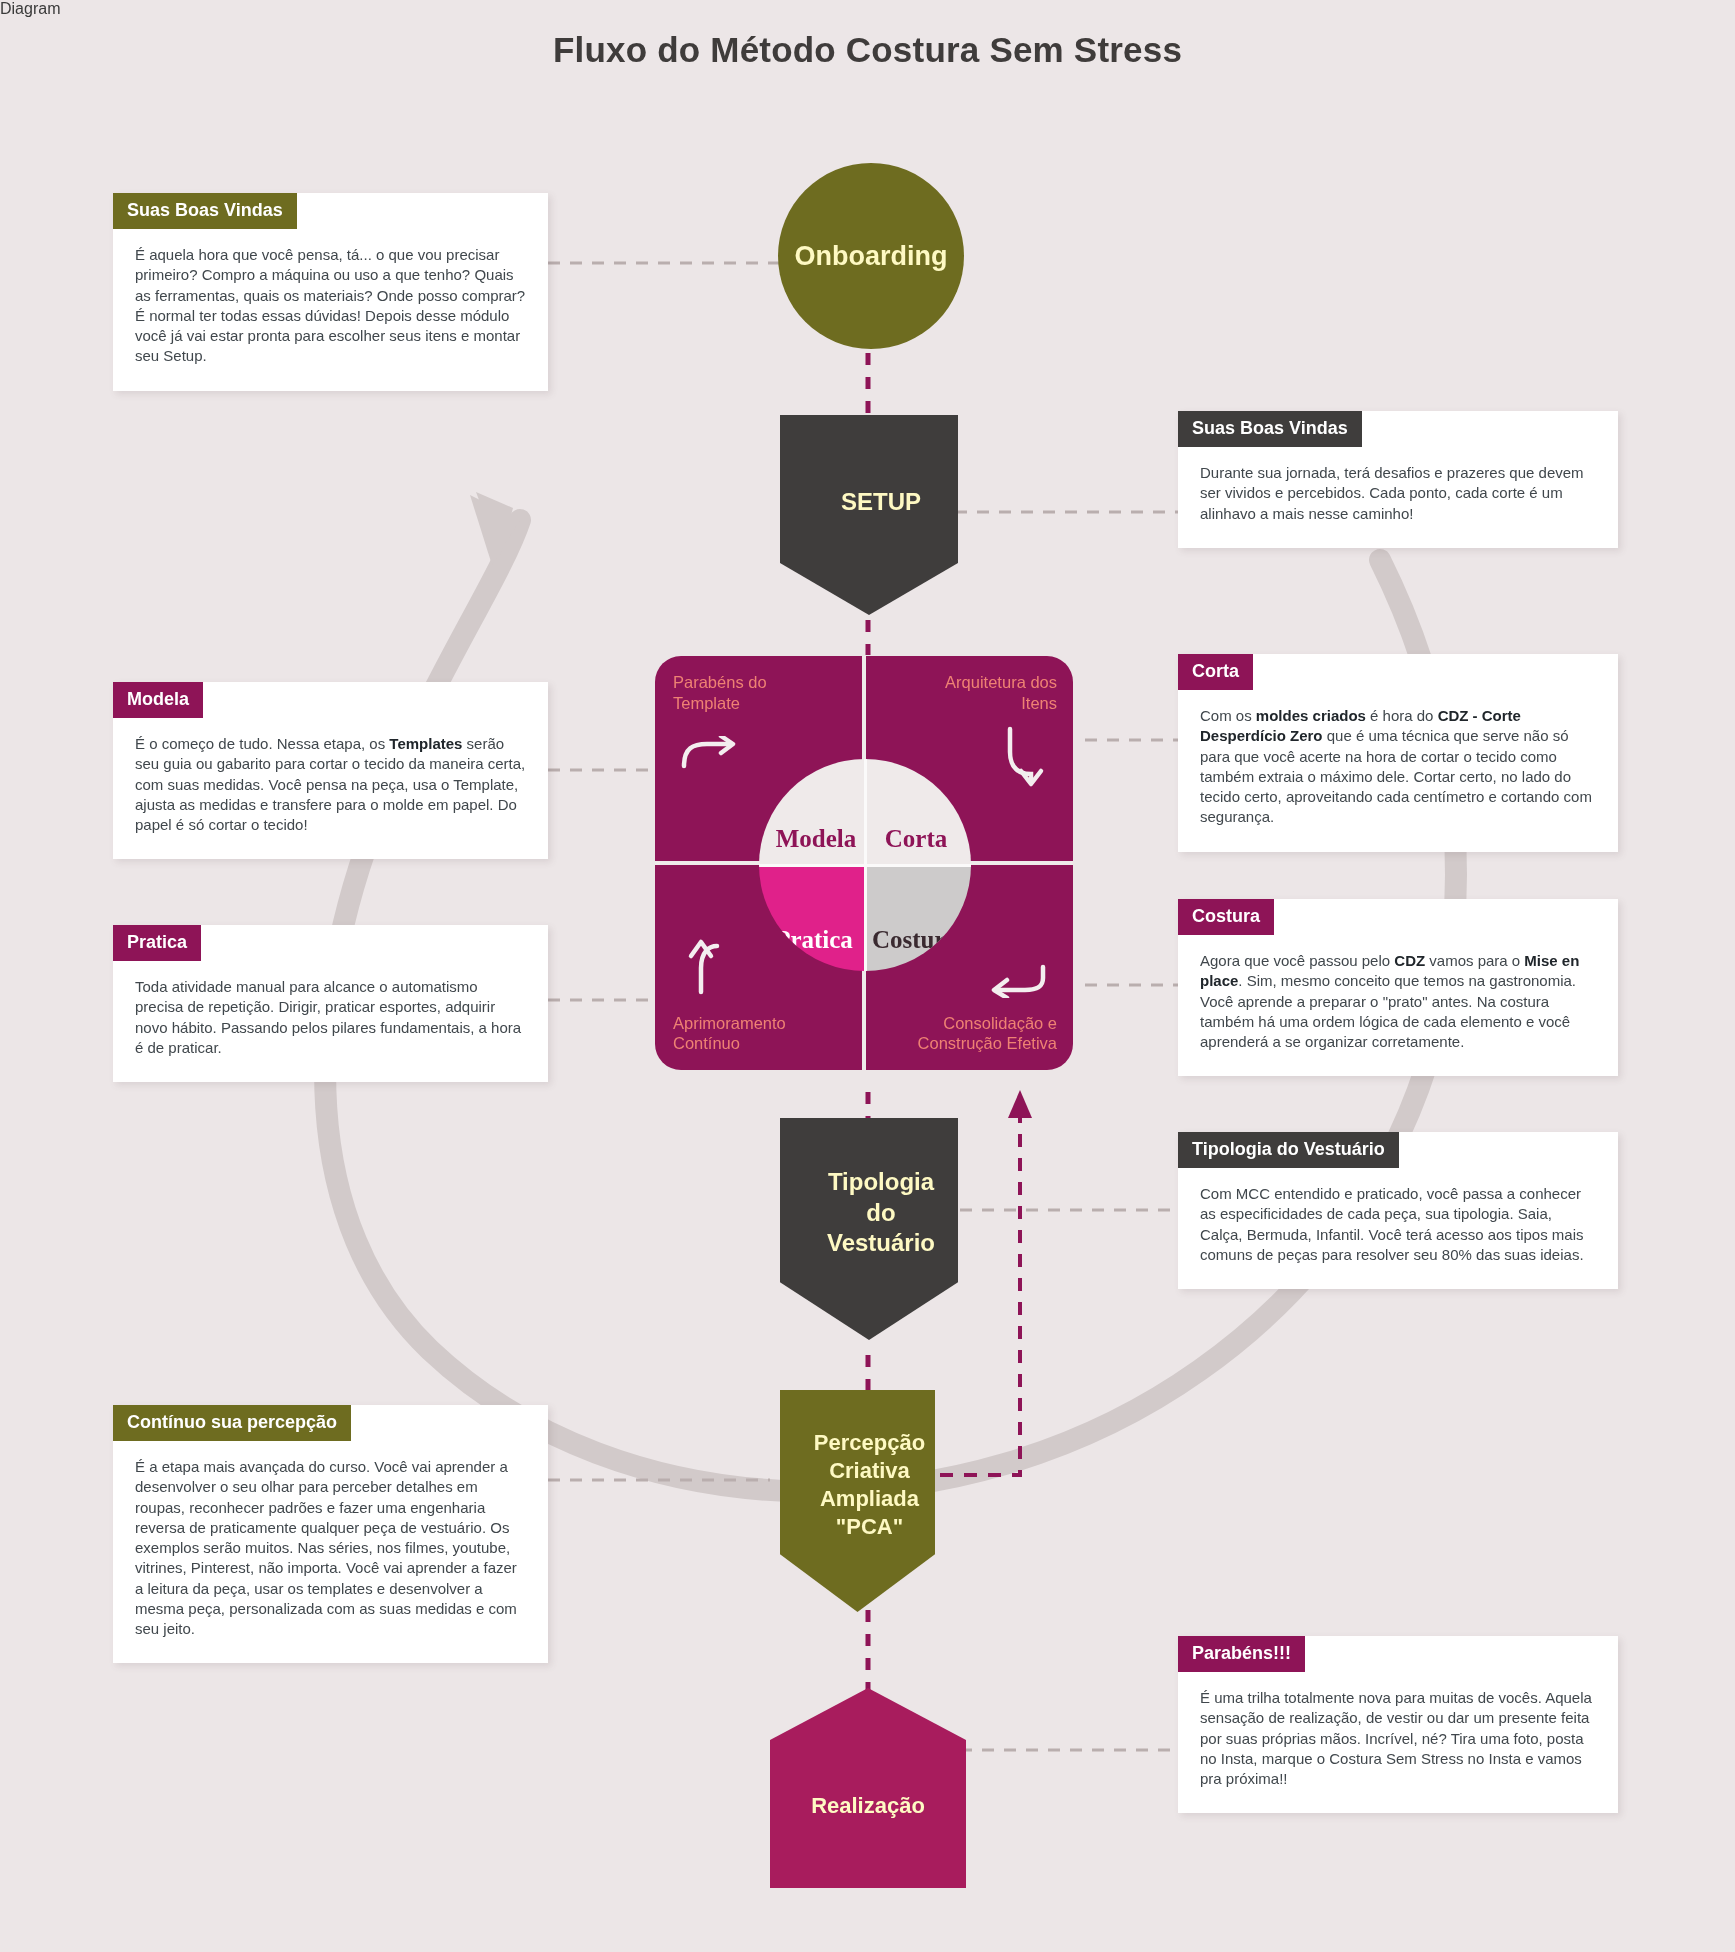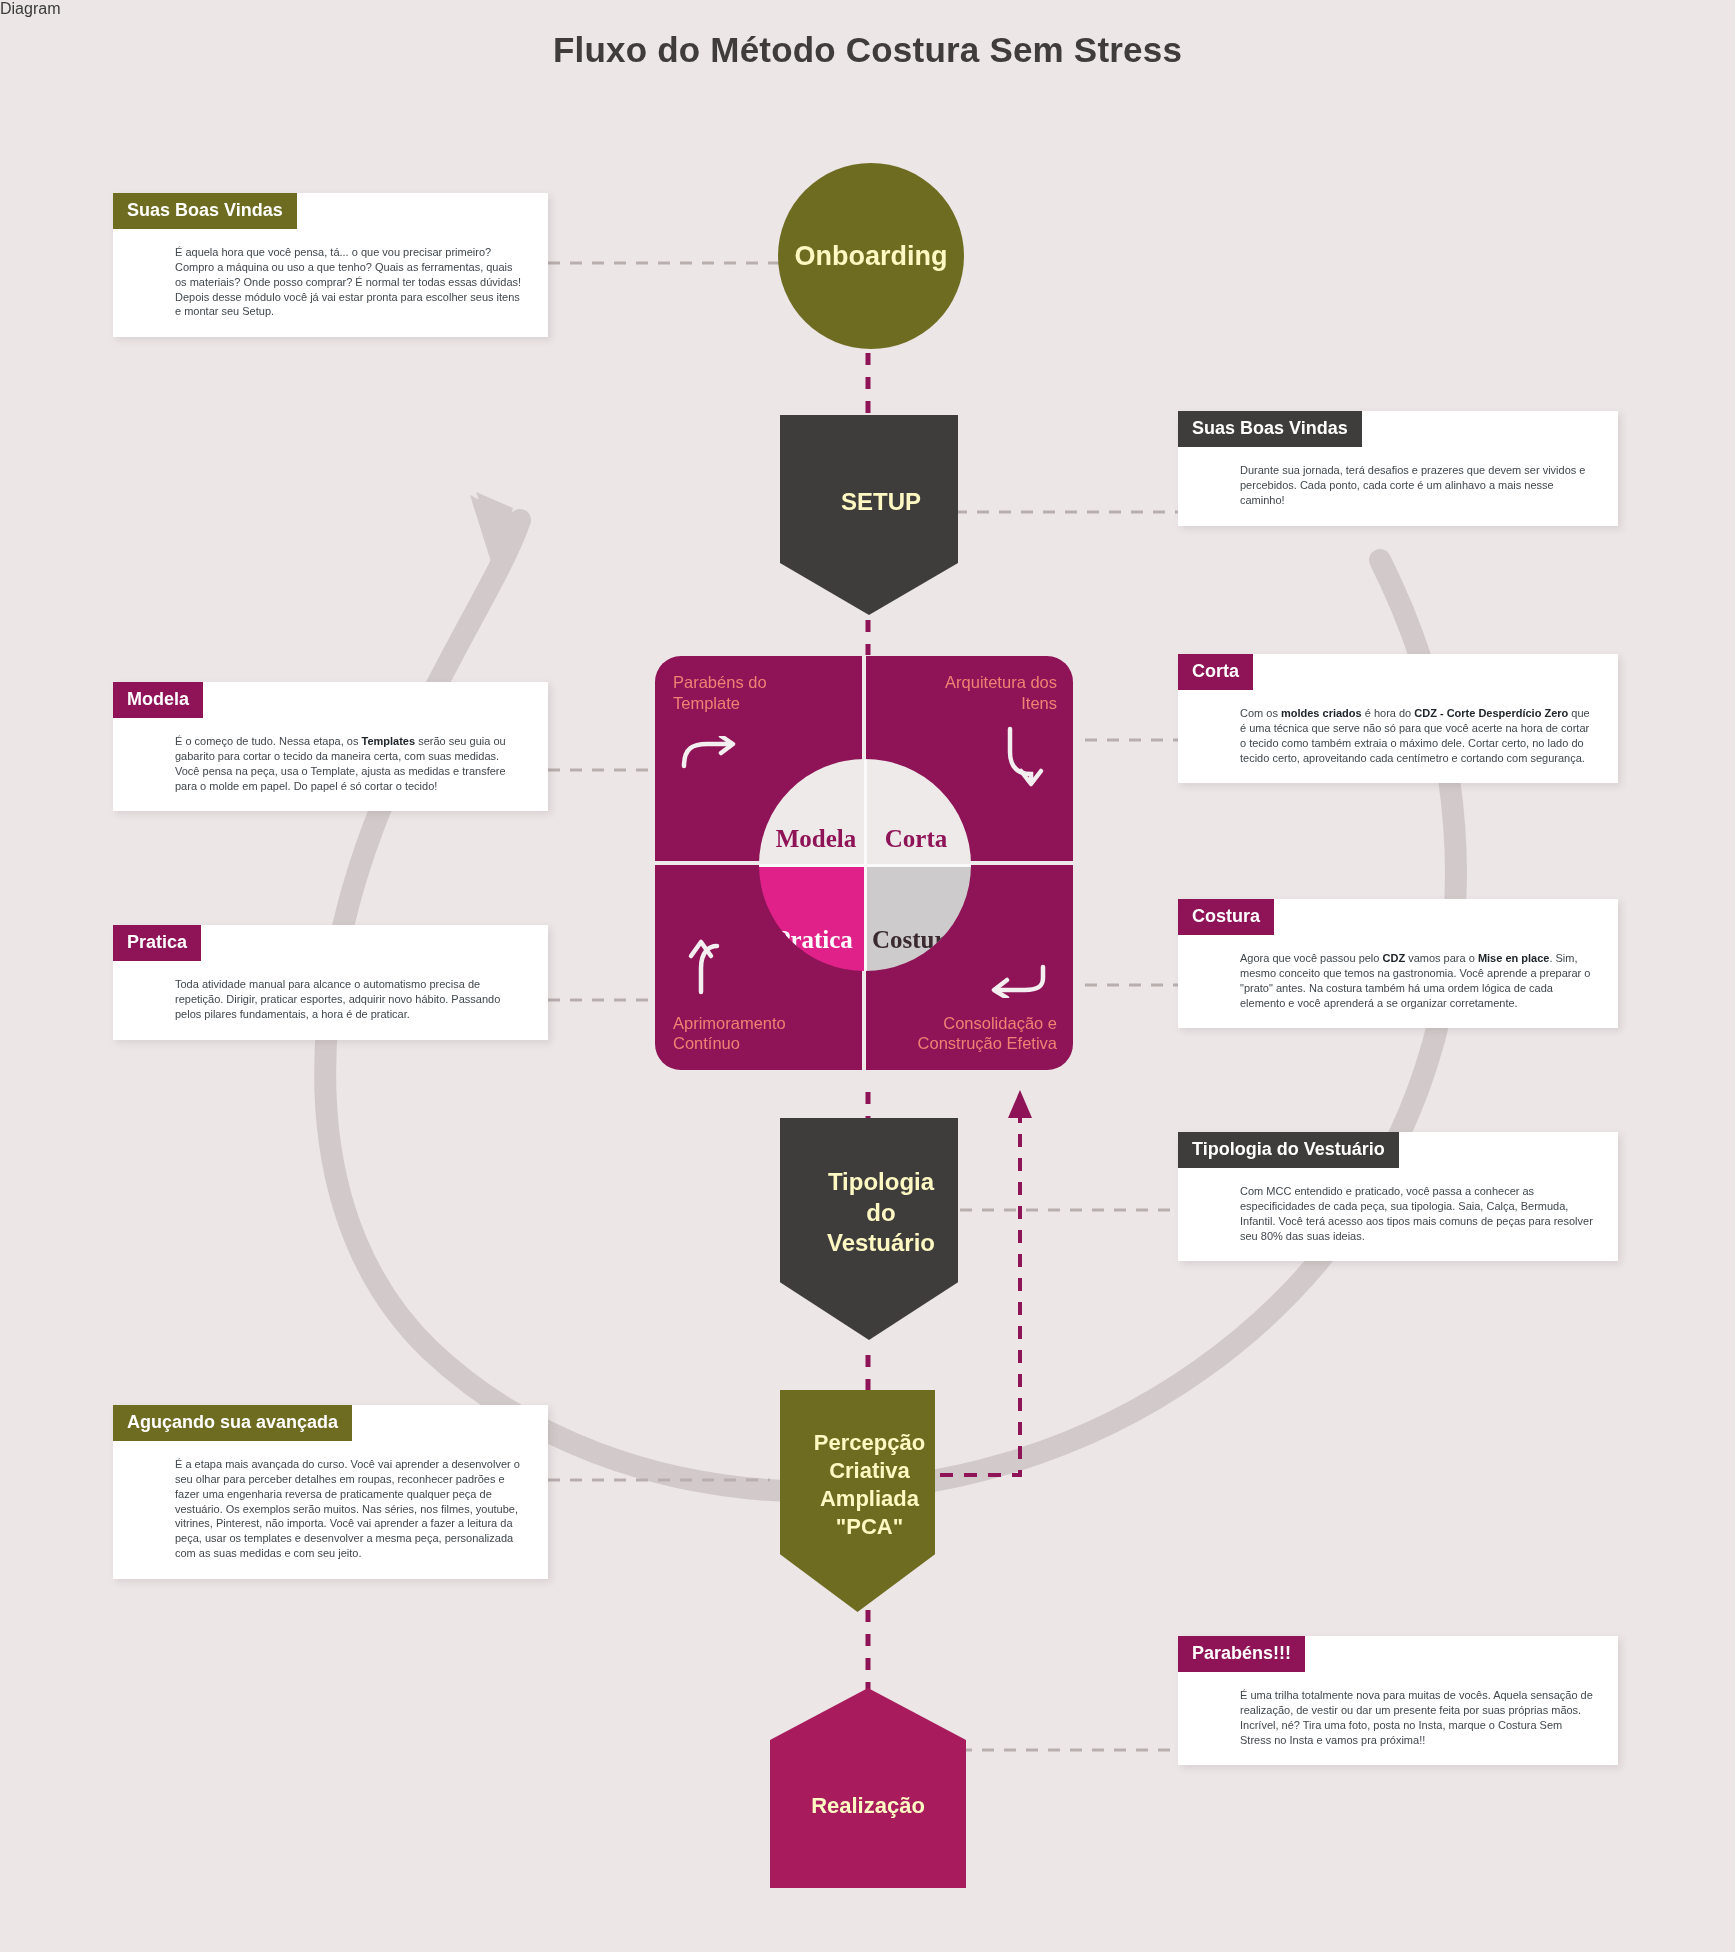--- a/index.html
+++ b/index.html
@@ -75,22 +75,22 @@
   .hub .cross-h { position:absolute; left:0; top:105px; height:3px; width:100%; background:#fbfafa; }
 
   
   #flower .gut-v { position:absolute; left:207px; top:0; width:4px; height:414px; background:#efeaea; }
   #flower .gut-h { position:absolute; left:0; top:205px; height:4px; width:418px; background:#efeaea; }
 
   
   .card { position:absolute; background:#fff; box-shadow:3px 3px 7px rgba(90,70,75,.13); }
   .card .hd { font-size:18px; font-weight:bold; color:#fff;
               padding:7px 14px 8px 14px; display:inline-block; }
-  .card .bd { font-size:11px; line-height:1.35; color:#40474c;
-              padding:16px 22px 18px 22px;margin-left:40px; }
+  .card .bd { font-size:15px; line-height:1.35; color:#40474c;
+              padding:16px 22px 24px 22px; }
   .card .bd b { font-weight:bold; color:#20262b; }
   .hd-olive { background:#6e6c20; }
   .hd-dark  { background:#3f3d3c; }
   .hd-plum  { background:#8e1457; }
 </style>
 </head>
 <body>
 
 
 
@@ -219,21 +219,21 @@
     <span class="hd hd-plum">Modela</span>
     <div class="bd"><span>É o começo de tudo. Nessa etapa, os </span><b>Templates</b><span> serão seu guia ou gabarito para cortar o tecido da maneira certa, com suas medidas. Você pensa na peça, usa o Template, ajusta as medidas e transfere para o molde em papel. Do papel é só cortar o tecido!</span></div>
   </div>
 
   <div class="card" style="left:113px; top:925px; width:435px;">
     <span class="hd hd-plum">Pratica</span>
     <div class="bd">Toda atividade manual para alcance o automatismo precisa de repetição. Dirigir, praticar esportes, adquirir novo hábito. Passando pelos pilares fundamentais, a hora é de praticar.</div>
   </div>
 
   <div class="card" style="left:113px; top:1405px; width:435px;">
-    <span class="hd hd-olive">Aguçando sua avançada</span>
+    <span class="hd hd-olive">Contínuo sua percepção</span>
     <div class="bd">É a etapa mais avançada do curso. Você vai aprender a desenvolver o seu olhar para perceber detalhes em roupas, reconhecer padrões e fazer uma engenharia reversa de praticamente qualquer peça de vestuário. Os exemplos serão muitos. Nas séries, nos filmes, youtube, vitrines, Pinterest, não importa. Você vai aprender a fazer a leitura da peça, usar os templates e desenvolver a mesma peça, personalizada com as suas medidas e com seu jeito.</div>
   </div>
 
   <div class="card" style="left:1178px; top:411px; width:440px;">
     <span class="hd hd-dark">Suas Boas Vindas</span>
     <div class="bd">Durante sua jornada, terá desafios e prazeres que devem ser vividos e percebidos. Cada ponto, cada corte é um alinhavo a mais nesse caminho!</div>
   </div>
 
   <div class="card" style="left:1178px; top:654px; width:440px;">
     <span class="hd hd-plum">Corta</span>

